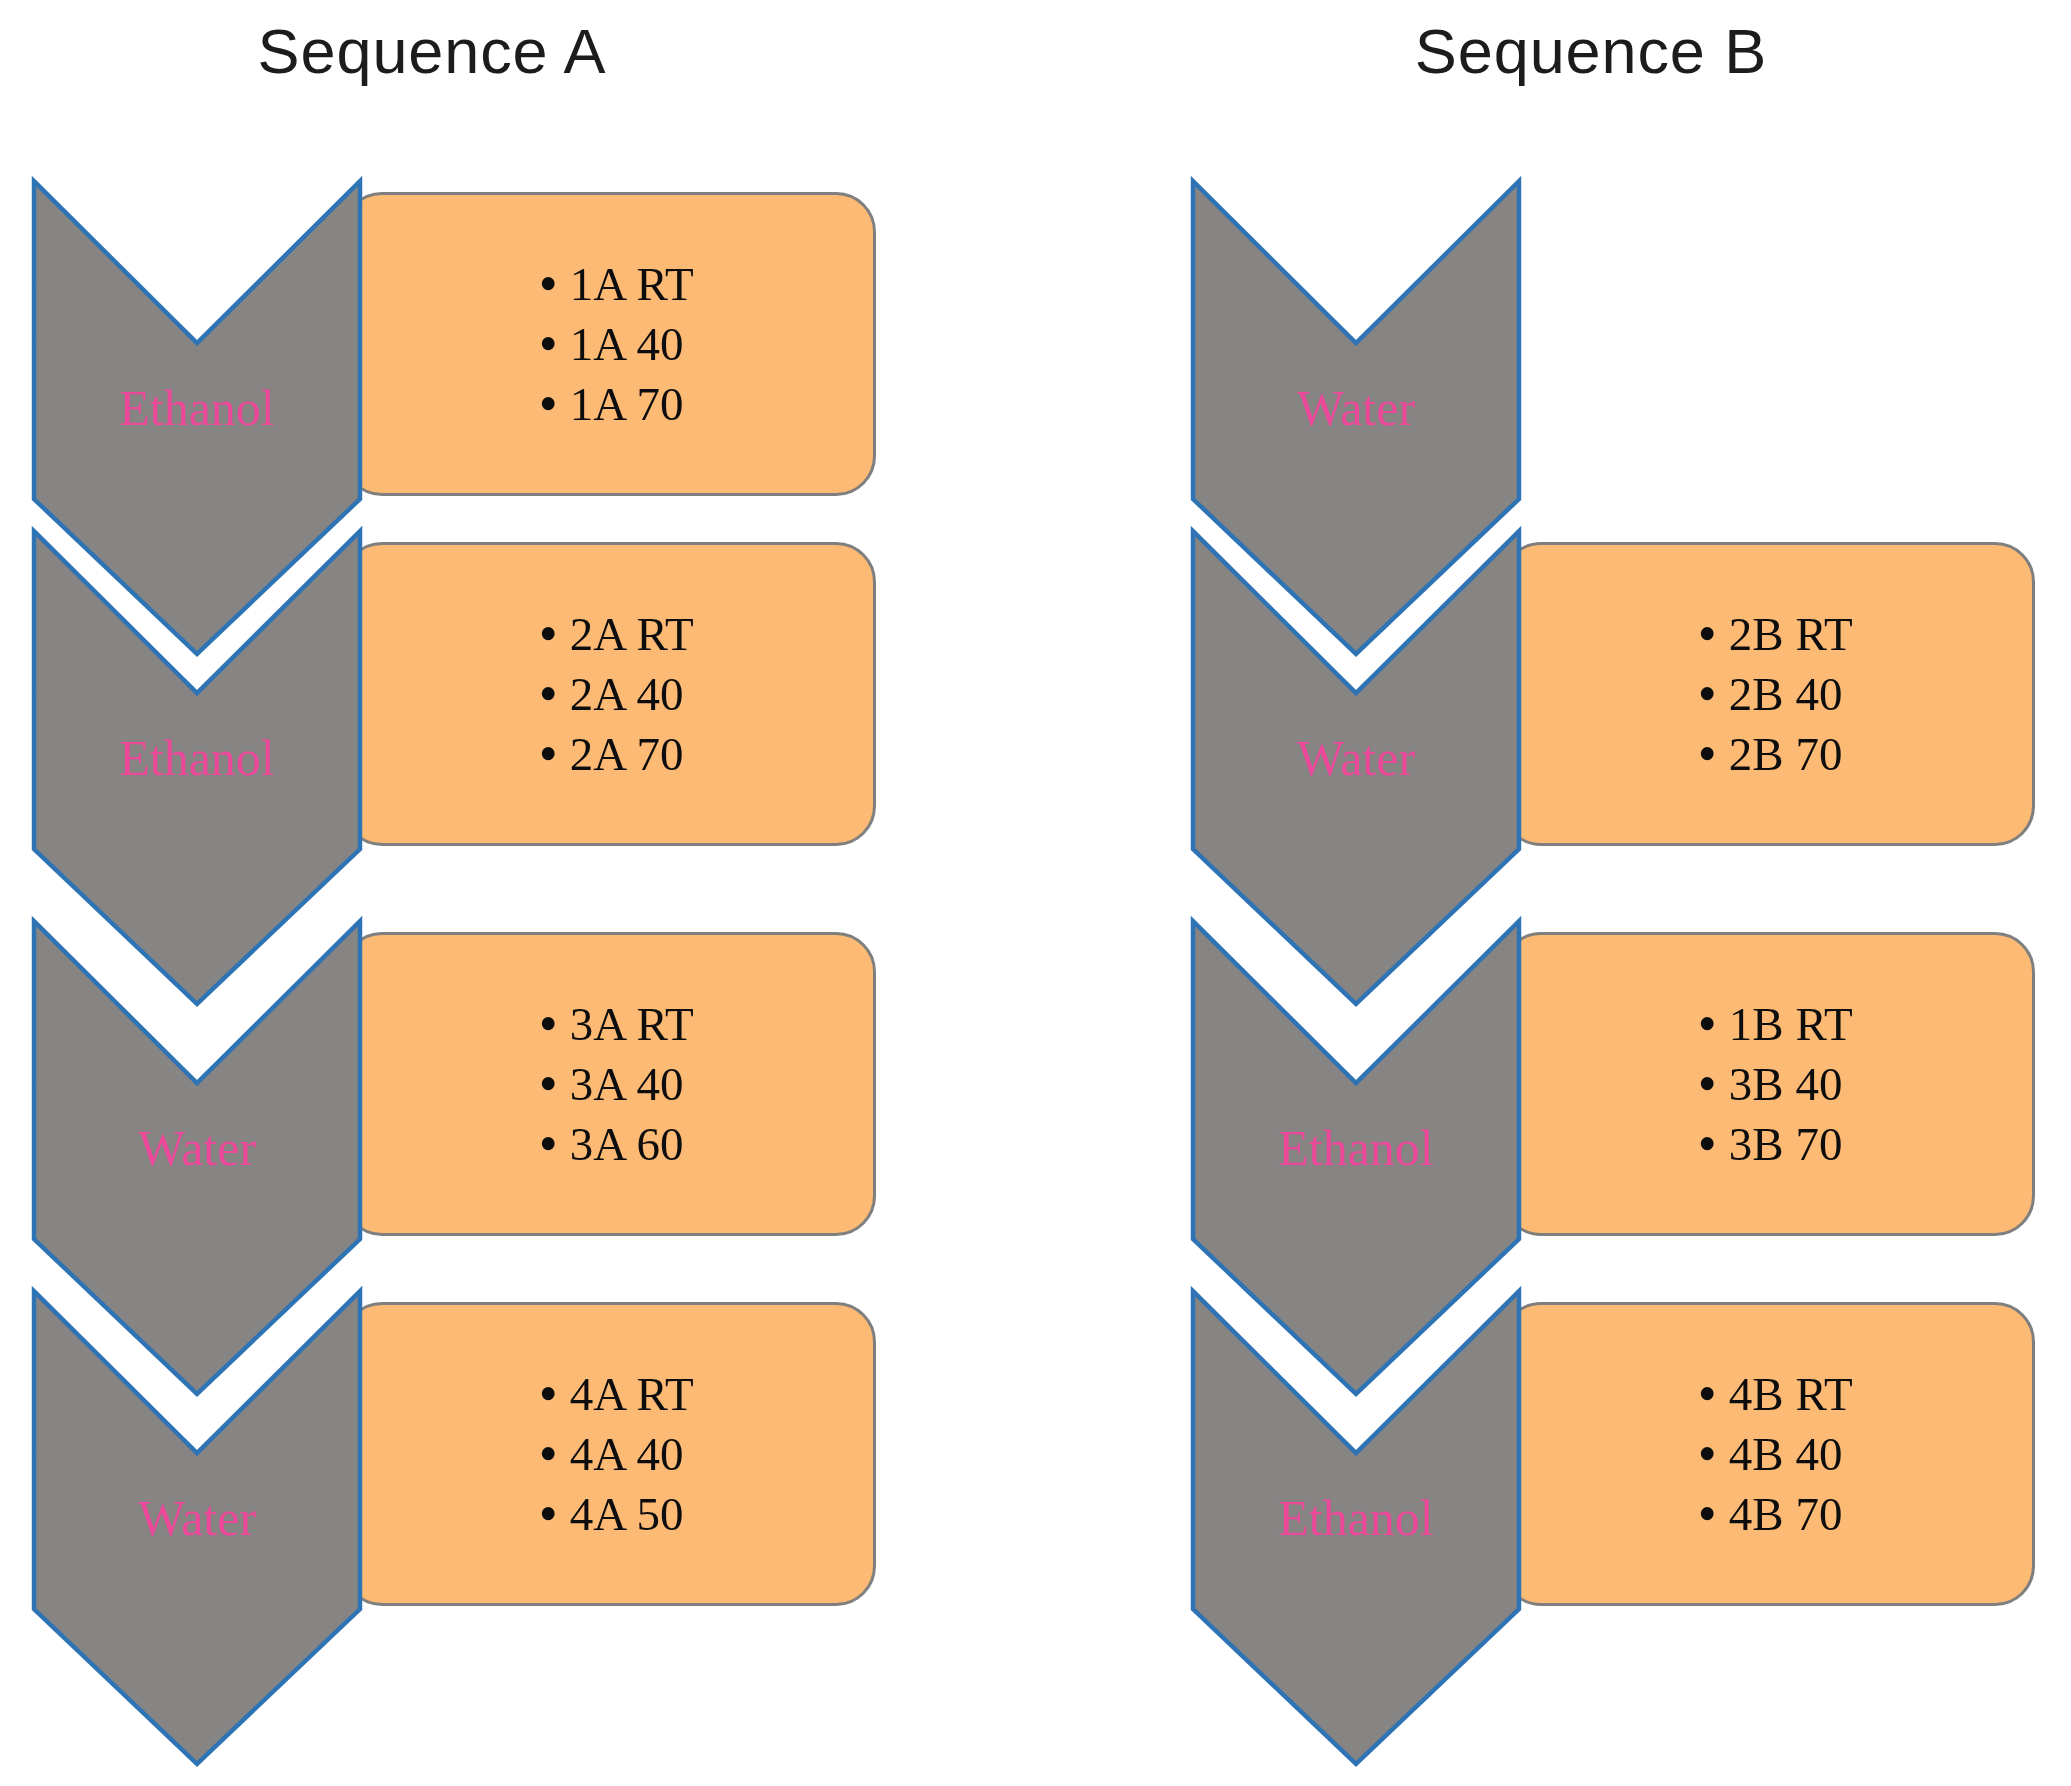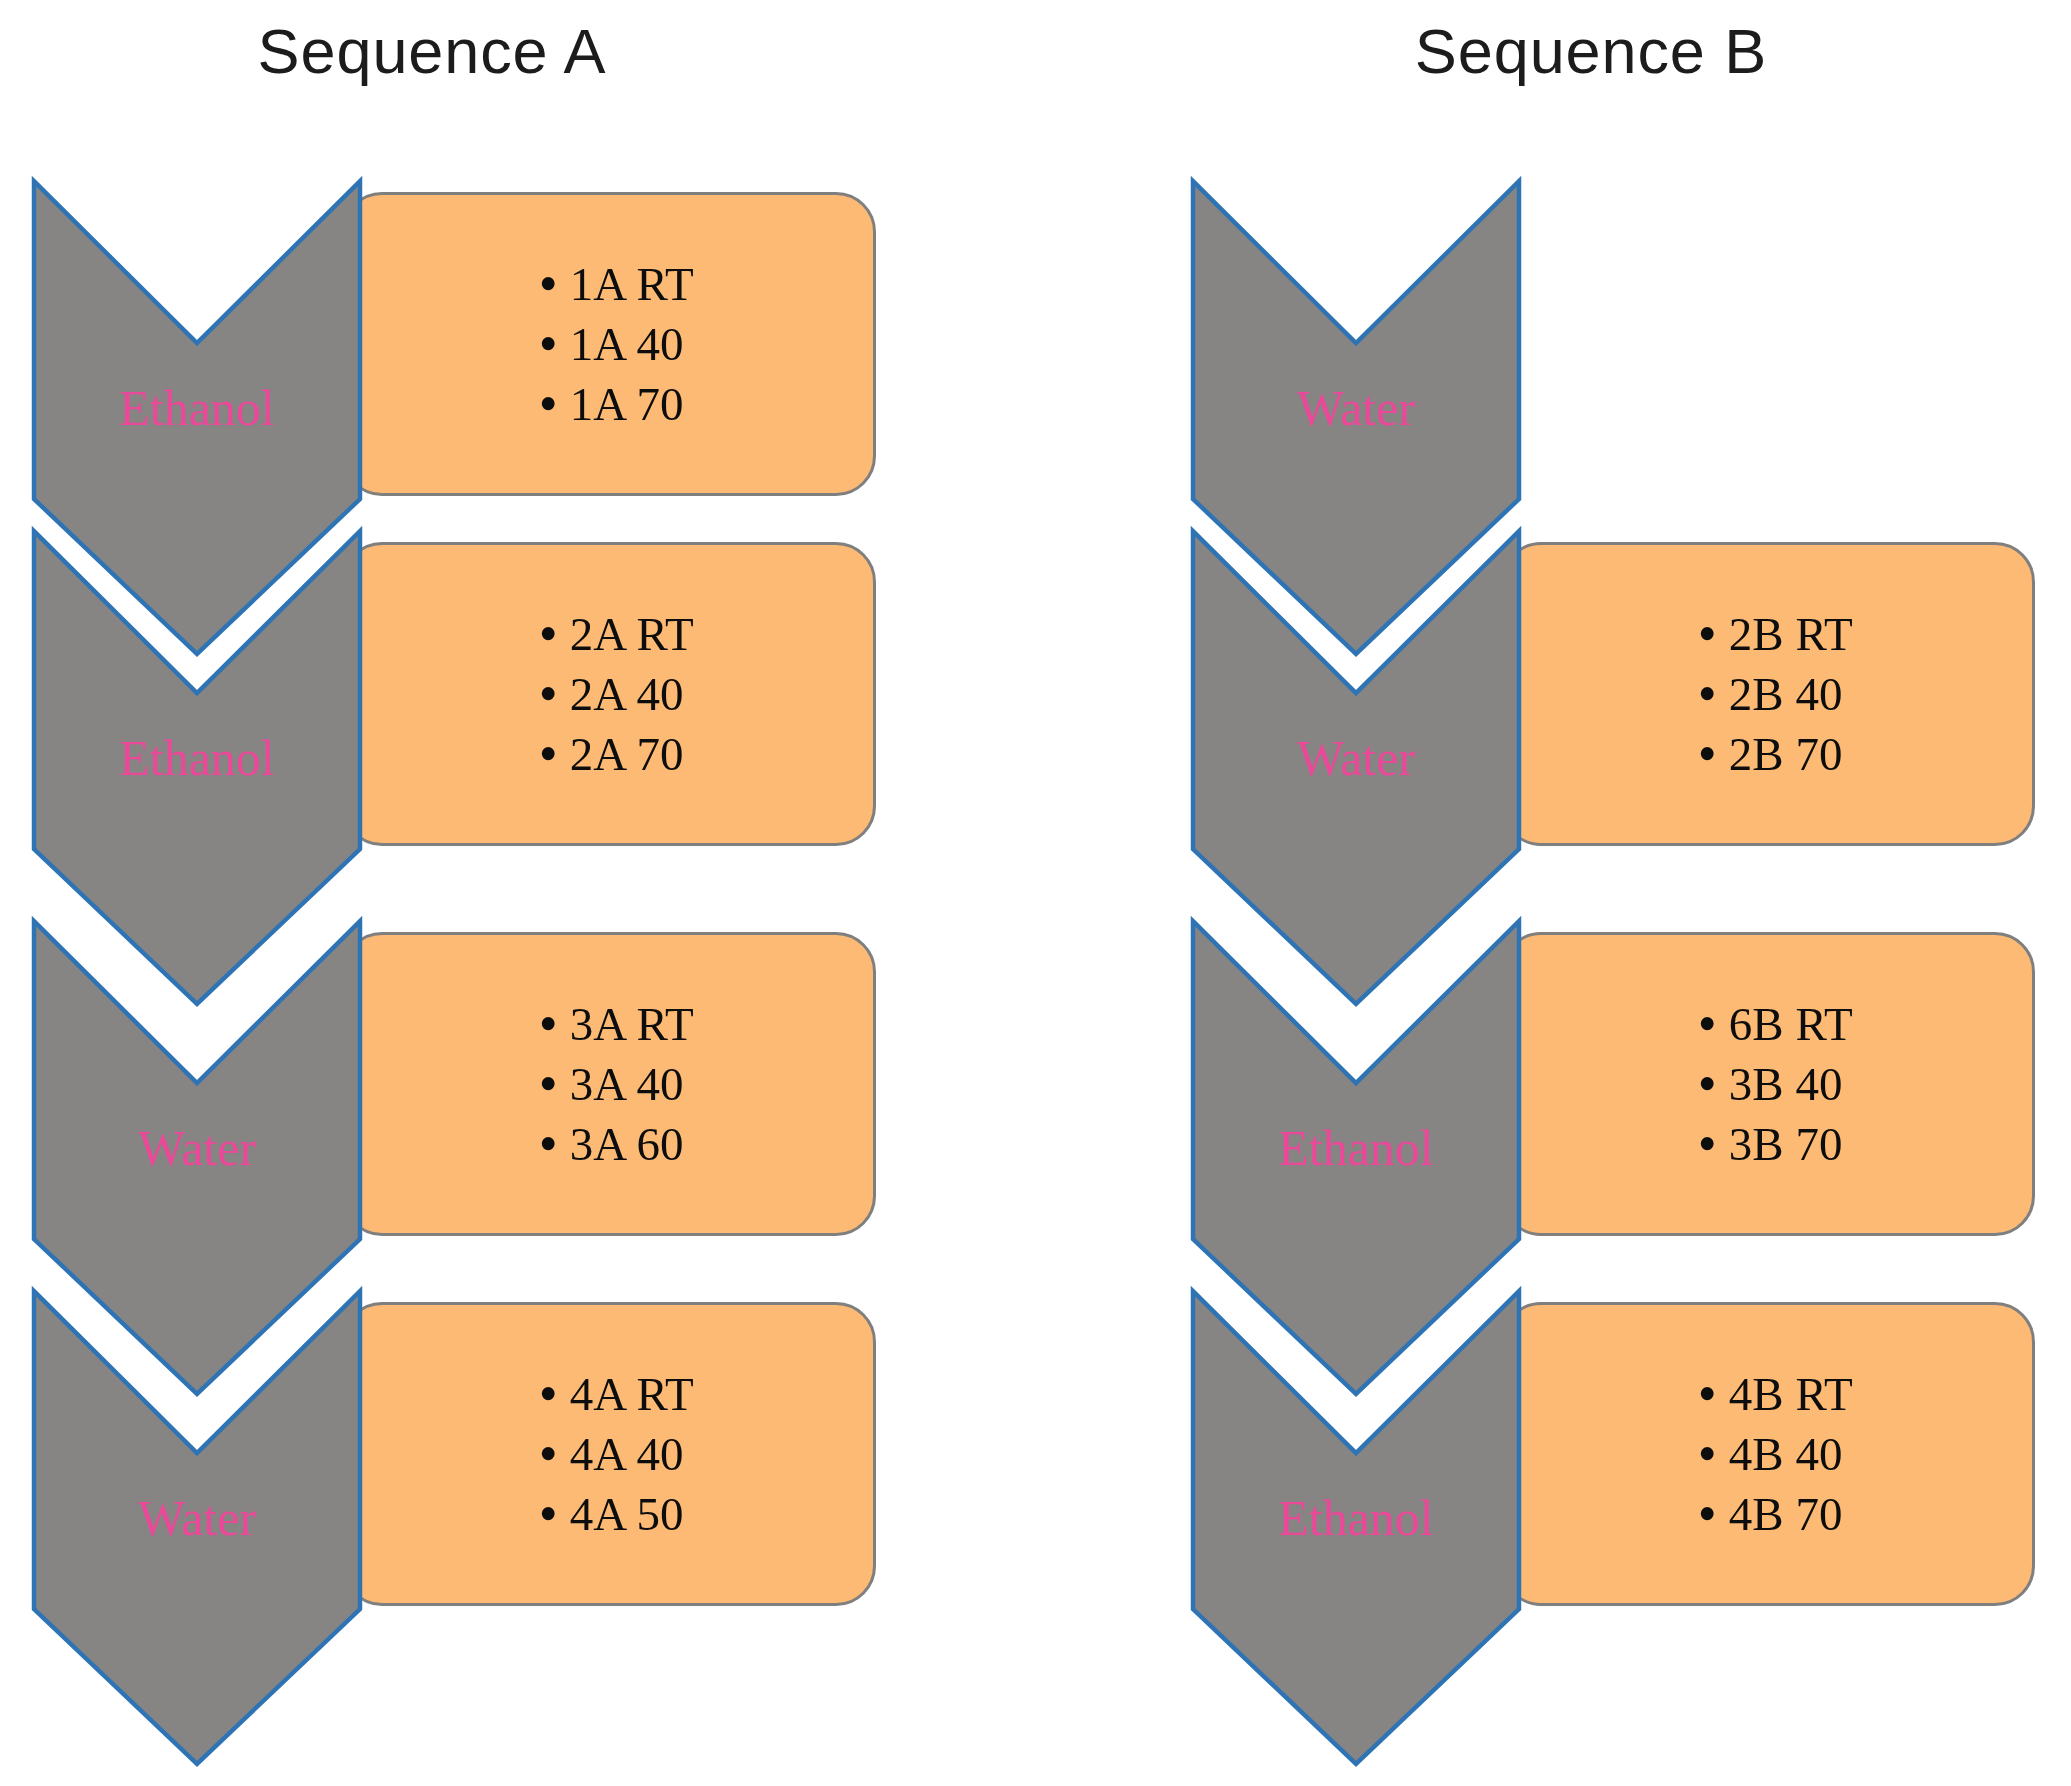--- a/index.html
+++ b/index.html
@@ -156,21 +156,21 @@
       </div>
       <svg class="chev" viewBox="0 0 364 528" aria-hidden="true">
         <polygon points="0,0 182,181 364,0 364,355 182,528 0,355"></polygon>
       </svg>
       <div class="chev-label">Water</div>
     </div>
 
     <div class="step r2">
       <div class="box">
         <ul class="items">
-          <li class="item"><span class="bul">•</span><span>6B RT</span></li>
+          <li class="item"><span class="bul">•</span><span>1B RT</span></li>
           <li class="item"><span class="bul">•</span><span>3B 40</span></li>
           <li class="item"><span class="bul">•</span><span>3B 70</span></li>
         </ul>
       </div>
       <svg class="chev" viewBox="0 0 364 528" aria-hidden="true">
         <polygon points="0,0 182,181 364,0 364,355 182,528 0,355"></polygon>
       </svg>
       <div class="chev-label">Ethanol</div>
     </div>
 

